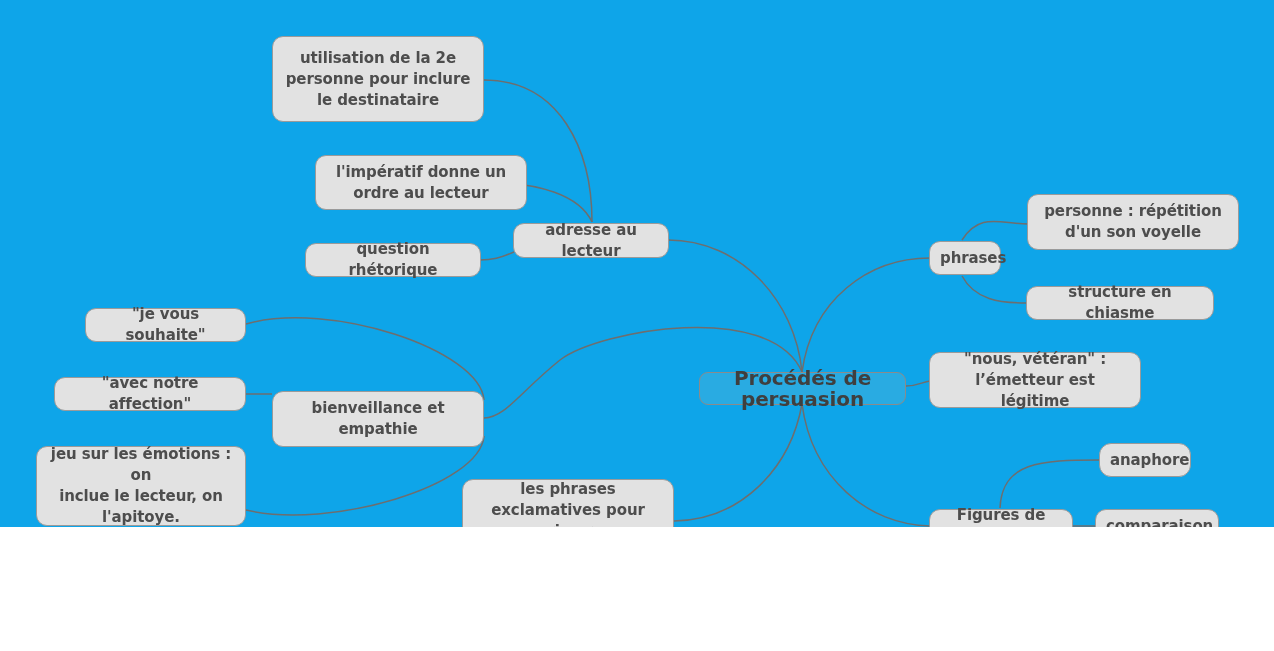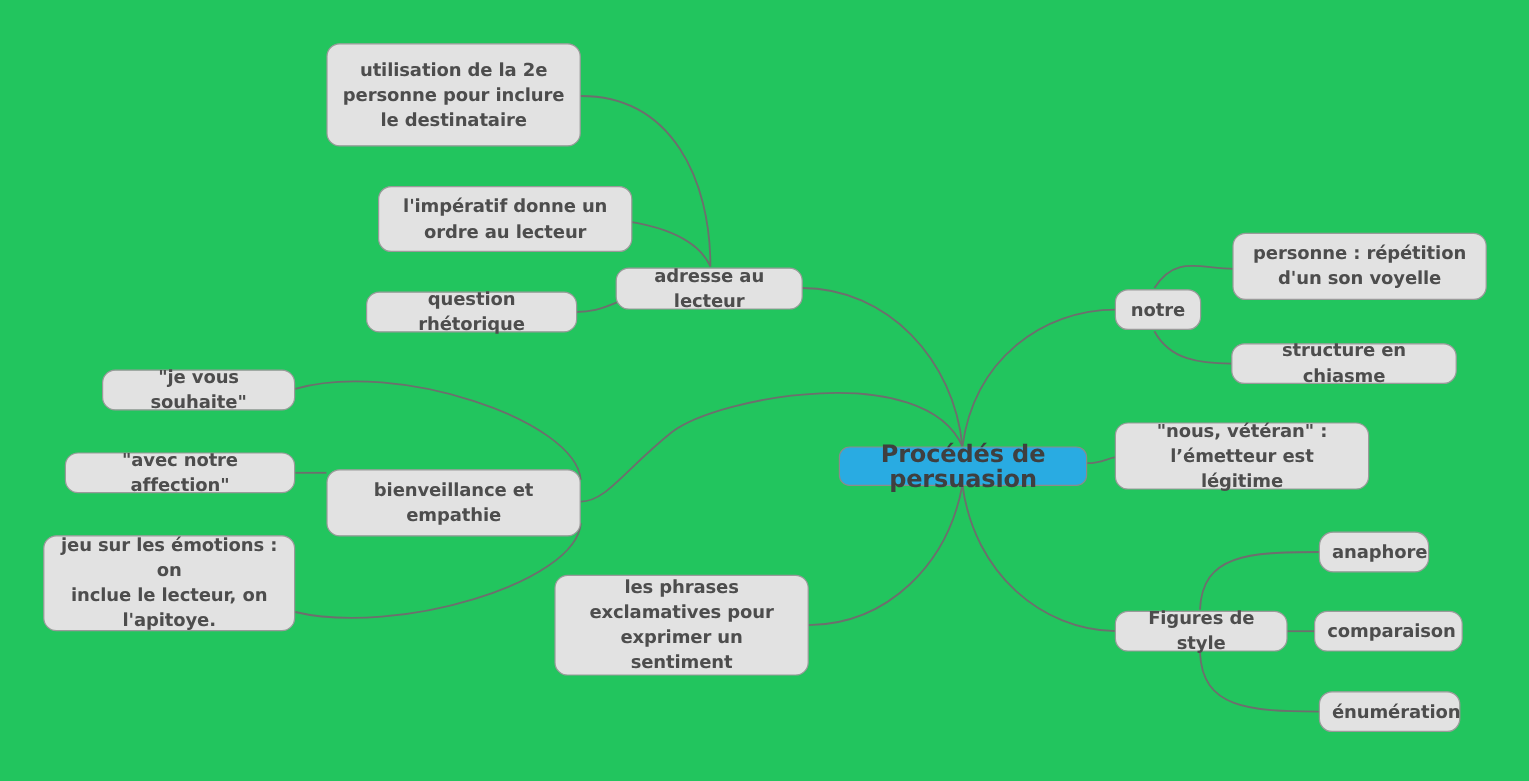--- a/index.html
+++ b/index.html
@@ -6,22 +6,22 @@
     margin: 0;
     padding: 0;
     background: #ffffff;
   }
   body {
     font-family: "DejaVu Sans", sans-serif;
   }
   #canvas {
     position: relative;
     width: 1274px;
-    height: 651px;
-    background: #22c55e;
+    height: 527px;
+    background: #0ea5e9;
     overflow: hidden;
   }
   #edges {
     position: absolute;
     left: 0;
     top: 0;
     width: 1274px;
     height: 651px;
     pointer-events: none;
   }
@@ -134,21 +134,21 @@
     <span class="label">les phrases
 exclamatives pour
 exprimer un sentiment</span>
   </div>
 
   <div class="node root" style="left:699px; top:372px; width:207px; height:33px;">
     <span class="label">Procédés de persuasion</span>
   </div>
 
   <div class="node" style="left:929px; top:241px; width:72px; height:34px;">
-    <span class="label">notre</span>
+    <span class="label">phrases</span>
   </div>
 
   <div class="node" style="left:1027px; top:194px; width:212px; height:56px;">
     <span class="label">personne : répétition
 d'un son voyelle</span>
   </div>
 
   <div class="node" style="left:1026px; top:286px; width:188px; height:34px;">
     <span class="label">structure en chiasme</span>
   </div>

